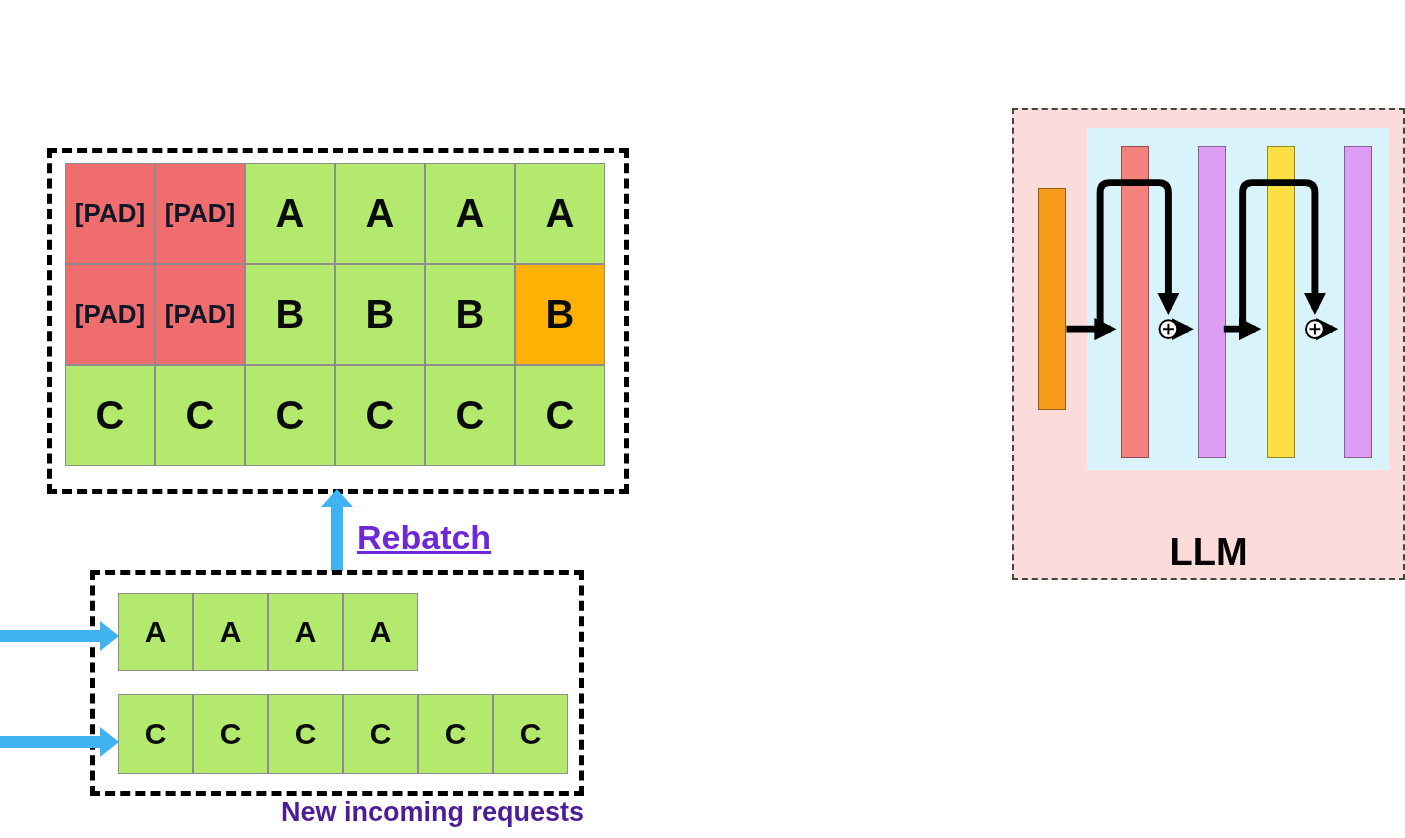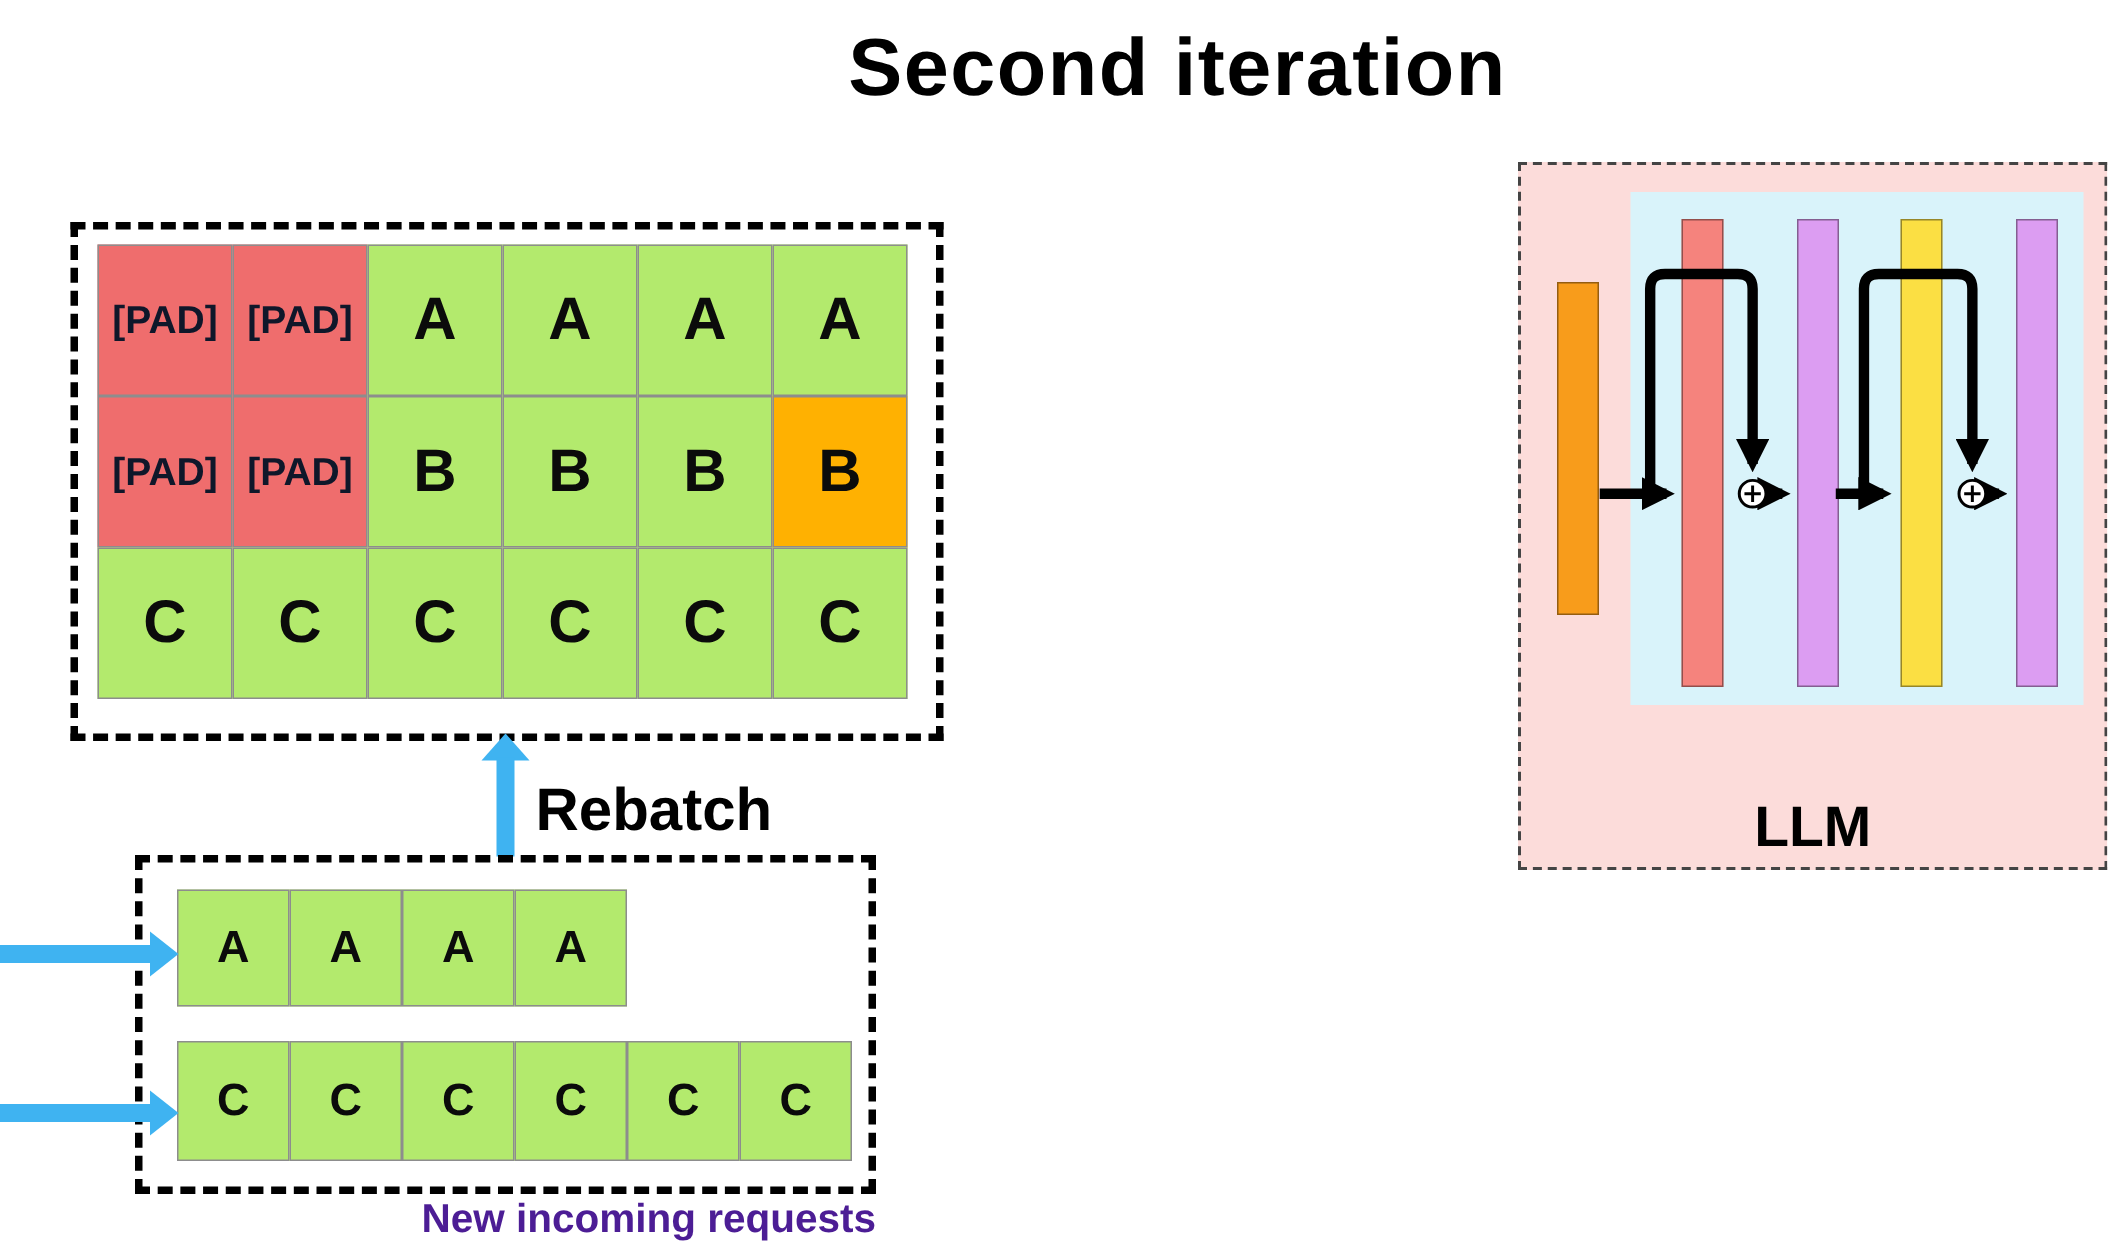--- a/index.html
+++ b/index.html
@@ -18,21 +18,21 @@
   .cell.tok { background: #b3ea6d; font-size: 40px; color: #0b0b0b; }
   .cell.pad { background: #ef6d6d; font-size: 26px; color: #0f172a; }
   .cell.new { background: #ffb101; }
 
   
   .rebatch-arrow { position: absolute; left: 321px; top: 489px; width: 32px; height: 82px; }
   .rebatch-arrow .shaft { position: absolute; left: 10px; top: 16px; width: 12px; height: 66px; background: #3fb3f1; }
   .rebatch-arrow .head { position: absolute; left: 0; top: 0; width: 0; height: 0;
                          border-left: 16px solid transparent; border-right: 16px solid transparent;
                          border-bottom: 18px solid #3fb3f1; }
-  .rebatch-label { position: absolute; left: 357px; top: 518px; font-size: 40px; font-weight: 700; color: #000000; }
+  .rebatch-label { position: absolute; left: 357px; top: 518px; font-size: 34px; font-weight: 700; color: #6d28d9; text-decoration: underline; }
 
   
   .incoming-box { position: absolute; left: 90px; top: 570px; width: 494px; height: 226px; border: 5px dashed #000; }
   .row { position: absolute; display: flex; }
   .rowA { left: 23px; top: 18px; }
   .rowC { left: 23px; top: 119px; }
   .cell.small { width: 75px; font-size: 30px; }
   .rowA .cell { height: 78px; }
   .rowC .cell { height: 80px; }
   .incoming-caption { position: absolute; left: 90px; top: 797px; width: 494px; text-align: right;
@@ -58,21 +58,20 @@
   .bar.b4 { left: 330px; top: 36px; width: 28px; height: 312px; background: #dc9df2; }
   .llm-arrows { position: absolute; left: 0; top: 0; width: 100%; height: 100%; pointer-events: none; }
   .llm-label { position: absolute; left: 0; bottom: 4px; width: 100%; text-align: center;
                font-size: 38px; font-weight: 700; color: #000; }
 </style>
 </head>
 <body>
 
 <div class="page">
 
-  <div class="title">Second iteration</div>
 
   <div class="batch-box">
     <div class="batch-grid">
       <div class="cell pad">[PAD]</div>
       <div class="cell pad">[PAD]</div>
       <div class="cell tok">A</div>
       <div class="cell tok">A</div>
       <div class="cell tok">A</div>
       <div class="cell tok">A</div>
 

